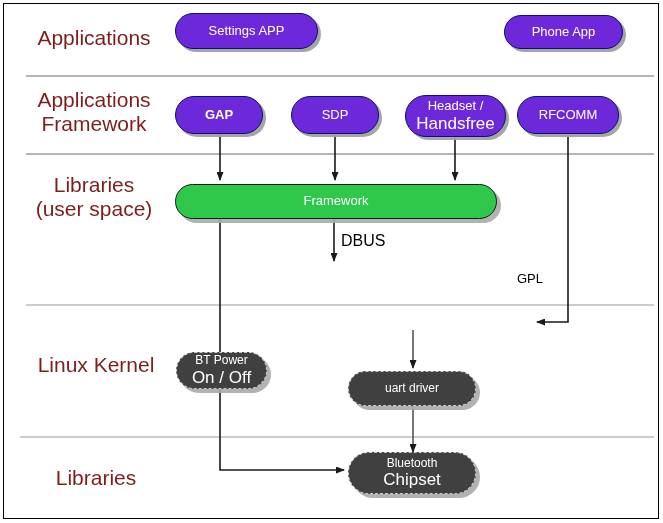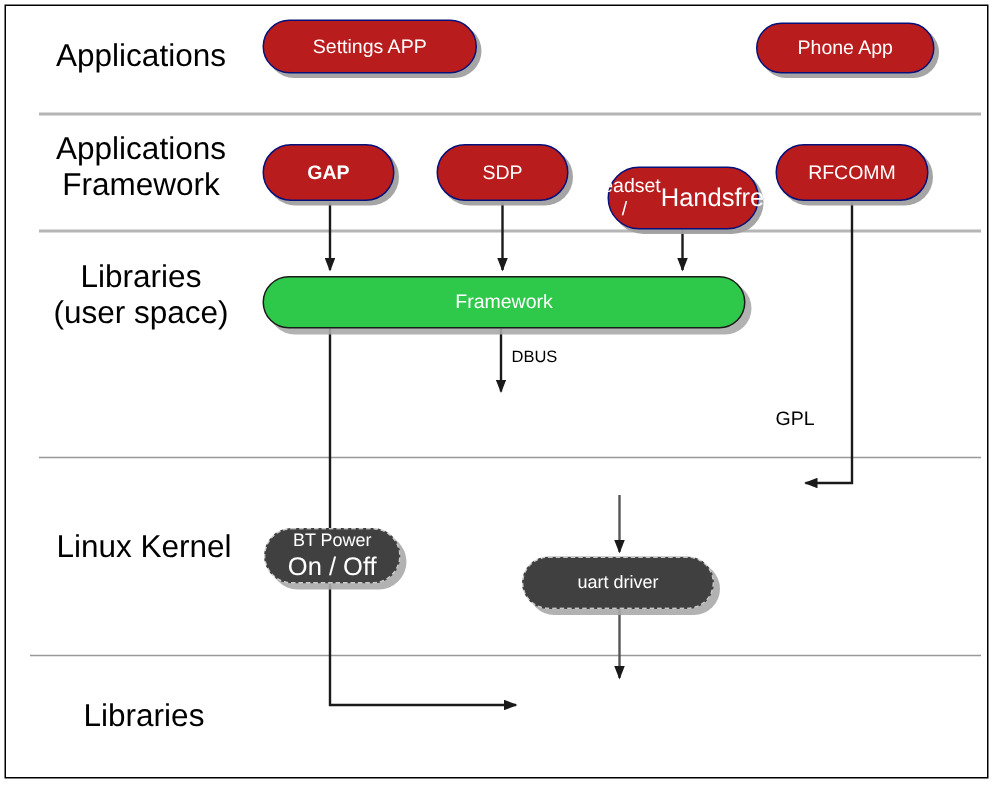--- a/index.html
+++ b/index.html
@@ -27,21 +27,21 @@
   svg.layer {
     position: absolute;
     left: 0;
     top: 0;
     width: 663px;
     height: 523px;
     pointer-events: none;
   }
   .layer-label {
     position: absolute;
-    color: #000000;
+    color: #7f1d1d;
     font-size: 21px;
     line-height: 24px;
     text-align: center;
     white-space: pre-line;
     letter-spacing: 0px;
   }
   .node {
     position: absolute;
     box-sizing: border-box;
     display: flex;
@@ -49,21 +49,21 @@
     justify-content: center;
     text-align: center;
     color: #ffffff;
     border-radius: 999px;
     line-height: 1.12;
     z-index: 4;
   }
   .node .lbl-main { display: block; }
   .node .lbl-sub  { display: block; font-size: 17px; }
   .node.blue {
-    background: #b91c1c;
+    background: #6d28d9;
     border: 1px solid #06107a;
     font-size: 13px;
     box-shadow: 3px 3px 0px rgba(160,160,160,0.95);
   }
   .node.green {
     background: #2ec84a;
     border: 1px solid #1b1b1b;
     font-size: 13px;
     box-shadow: 4px 4px 0px rgba(170,170,170,0.9);
   }
@@ -75,21 +75,21 @@
   }
   .gpl-tag {
     position: absolute;
     color: #000000;
     font-size: 13px;
     z-index: 6;
   }
   .edge-label {
     position: absolute;
     color: #000000;
-    font-size: 11px;
+    font-size: 16px;
     z-index: 6;
   }
 </style>
 </head>
 <body>
 
 <div id="stage">
 
   <div id="frame"></div>
 
@@ -163,21 +163,21 @@
   </div>
 
   <div class="node blue" style="left:175px; top:96px; width:88px; height:38px;font-weight:bold;">
     <span class="lbl-main">GAP</span>
   </div>
 
   <div class="node blue" style="left:291px; top:96px; width:88px; height:38px;">
     <span class="lbl-main">SDP</span>
   </div>
 
-  <div class="node blue" style="left:405px; top:95px; width:101px; height:42px; flex-direction:row;margin-top:16px;">
+  <div class="node blue" style="left:405px; top:95px; width:101px; height:42px; flex-direction:column;">
     <span class="lbl-main">Headset /</span>
     <span class="lbl-sub">Handsfree</span>
   </div>
 
   <div class="node blue" style="left:517px; top:96px; width:102px; height:38px;">
     <span class="lbl-main">RFCOMM</span>
   </div>
 
   <div class="node green" style="left:175px; top:184px; width:322px; height:35px;">
     <span class="lbl-main">Framework</span>
@@ -190,14 +190,18 @@
 
   <div class="node red" style="left:176px; top:352px; width:91px; height:37px; flex-direction:column;">
     <span class="lbl-main">BT Power</span>
     <span class="lbl-sub">On / Off</span>
   </div>
 
   <div class="node red" style="left:348px; top:371px; width:128px; height:35px;">
     <span class="lbl-main">uart driver</span>
   </div>
 
+  <div class="node red" style="left:348px; top:452px; width:128px; height:42px; flex-direction:column;">
+    <span class="lbl-main">Bluetooth</span>
+    <span class="lbl-sub">Chipset</span>
+  </div>
 
 </div>
 
 </body></html>

